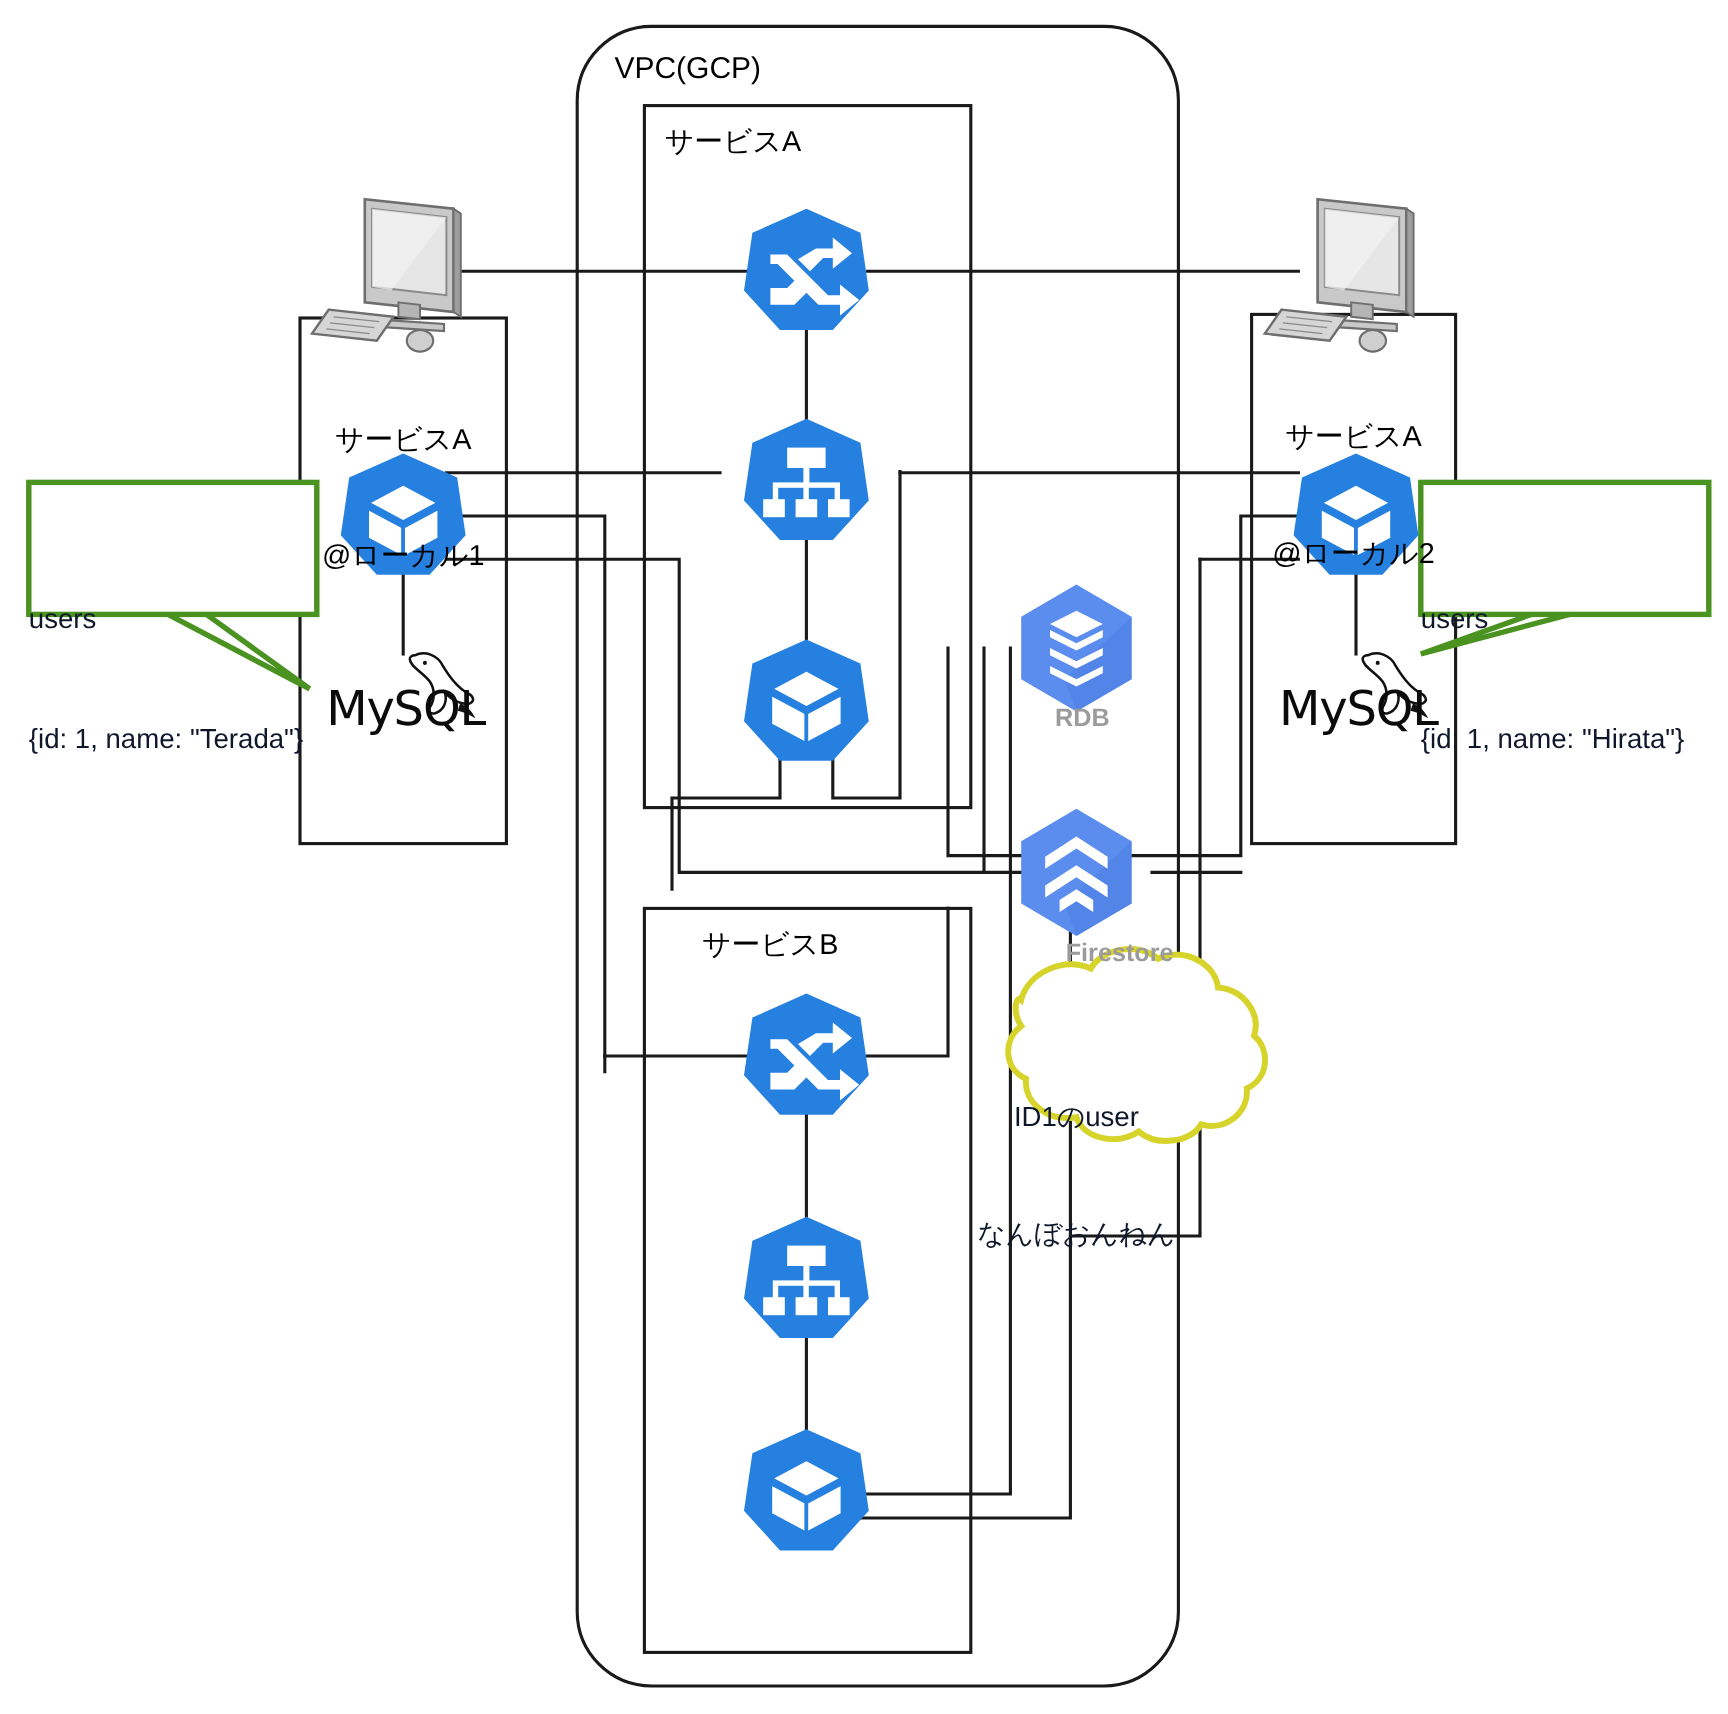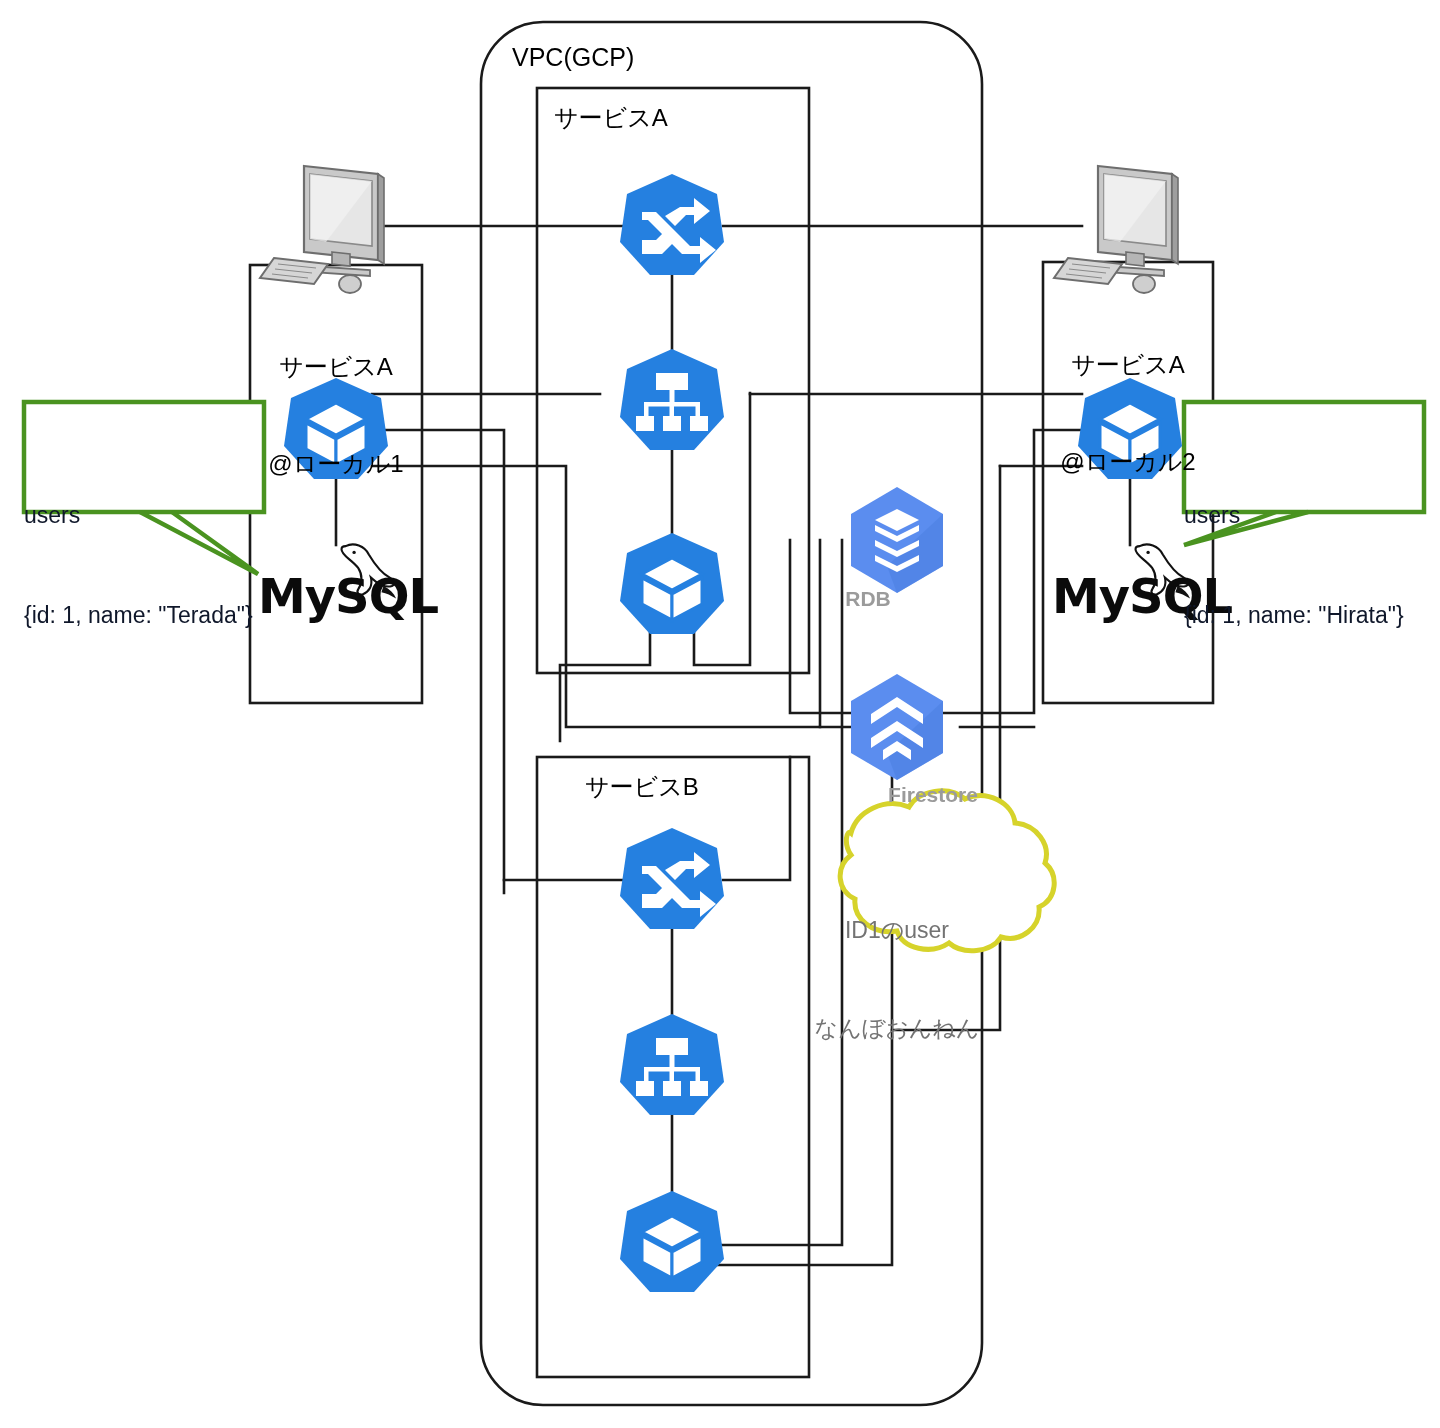--- a/index.html
+++ b/index.html
@@ -5,24 +5,24 @@
 <style>
   html,body{margin:0;padding:0;background:#ffffff;}
   body{width:1440px;height:1428px;font-family:"Liberation Sans","DejaVu Sans",sans-serif;overflow:hidden;}
   #stage{position:relative;width:1440px;height:1032px;}
   svg{position:absolute;top:0;left:0;}
   .lbl{position:absolute;font-family:"Liberation Sans","DejaVu Sans",sans-serif;color:#000;white-space:pre;}
   .ttl{font-size:25px;}
   .boxttl{font-size:24px;}
   .localttl{font-size:24px;text-align:center;line-height:1.35;}
   .callout-txt{font-size:23px;text-align:left;line-height:1.45;color:#0f172a;}
-  .cloud-txt{font-size:23px;text-align:center;line-height:1.42;color:#737373;}
+  .cloud-txt{font-size:23px;text-align:center;line-height:1.42;color:#0f172a;}
   .gcp-lbl{font-size:21px;font-weight:bold;color:#9b9b9b;text-align:center;}
   .mysql-wrap{position:absolute;text-align:center;}
-  .mysql-txt{font-size:48px;font-weight:bold;letter-spacing:-1px;color:#0b0b0b;font-family:"DejaVu Sans",sans-serif;}
+  .mysql-txt{font-size:40px;font-weight:normal;letter-spacing:-1px;color:#0b0b0b;font-family:"DejaVu Sans",sans-serif;}
 </style>
 </head>
 <body>
 
 <div id="stage">
 
 <svg width="1440" height="1428" viewBox="0 0 1440 1428">
   <defs>
 
     <g id="hept-def"></g>
@@ -284,21 +284,21 @@
 <div class="lbl callout-txt" style="left:24px;top:432px;width:240px;">
   <div>users</div>
   <div>{id: 1, name: "Terada"}</div>
 </div>
 
 <div class="lbl callout-txt" style="left:1184px;top:432px;width:240px;">
   <div>users</div>
   <div>{id: 1, name: "Hirata"}</div>
 </div>
 
-<div class="lbl gcp-lbl" style="left:798px;top:587px;width:140px;">RDB</div>
+<div class="lbl gcp-lbl" style="left:832px;top:587px;width:140px;">RDB</div>
 <div class="lbl gcp-lbl" style="left:863px;top:783px;width:140px;">Firestore</div>
 
 <div class="lbl cloud-txt" style="left:812px;top:849px;width:170px;">
   <div>ID1のuser</div>
   <div>なんぼおんねん</div>
 </div>
 
 </div>
 
 </body></html>

